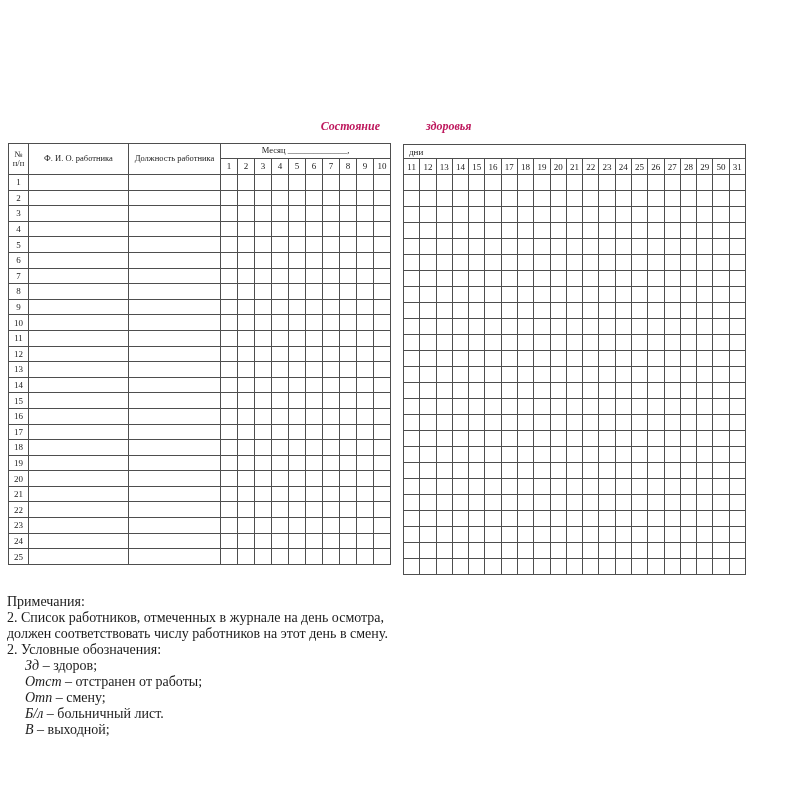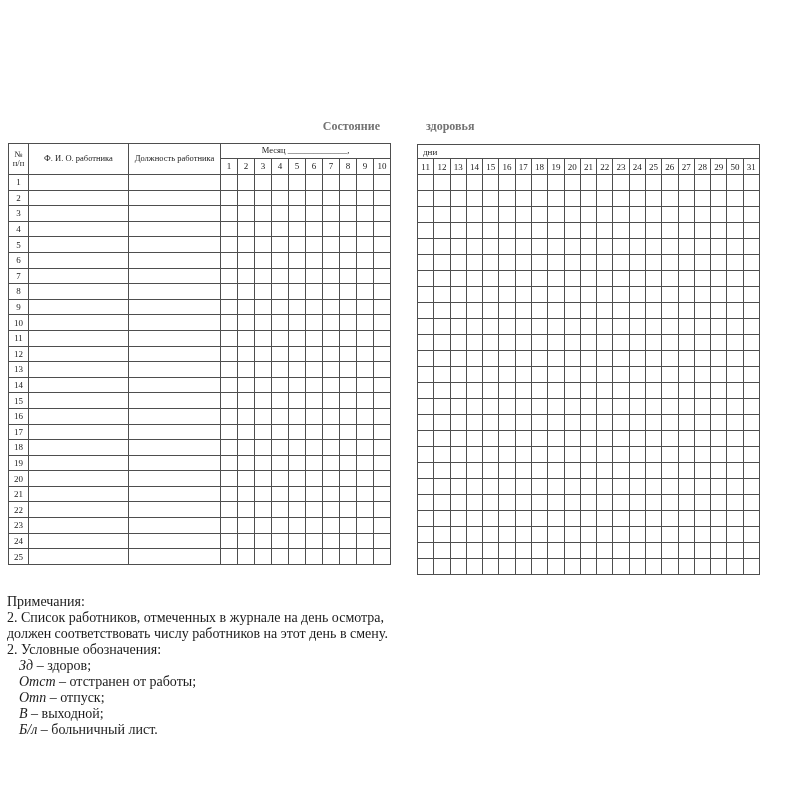--- a/index.html
+++ b/index.html
@@ -13,22 +13,23 @@
     font-family:"Liberation Serif", serif;
     color:var(--text);
     position:relative;
     overflow:hidden;
   }
   .title-word{
     position:absolute;
     top:119px;
     font-weight:bold;
     font-size:12px;
-    color:#737373;
+    color:#be185d;
     white-space:nowrap;
+    font-style:italic;
   }
   #title-w1{left:180px;width:200px;text-align:right;}
   #title-w2{left:426px;}
 
   table.tbl{
     border-collapse:collapse;
     table-layout:fixed;
     position:absolute;
     background:#fff;
   }
@@ -45,41 +46,41 @@
   #left-table{left:8px;top:143px;width:382px;font-size:8.5px;}
   #left-table thead tr.hdr-top{height:15px;}
   #left-table thead tr.hdr-days{height:16px;}
   #left-table thead th{font-size:8.5px;line-height:1.15;}
   #left-table thead tr.hdr-days th{font-size:9px;}
   #left-table tbody tr{height:15.6px;}
   #left-table td.rownum{font-size:9px;}
   .no-stack div{line-height:1.1;}
 
   
-  #right-table{left:417px;top:144px;width:343px;font-size:9px;}
+  #right-table{left:403px;top:144px;width:343px;font-size:9px;}
   #right-table thead tr.hdr-dni{height:14px;}
   #right-table thead tr.hdr-days{height:16px;}
   #right-table th.dni-cell{
     text-align:left;
     padding-left:5px;
     font-size:9px;
   }
   #right-table tbody tr{height:16px;}
 
   
   #notes{
     position:absolute;
     left:7px;
     top:594px;
     width:392px;
     font-size:14px;
     line-height:1.14;
     color:var(--text);
   }
-  #notes .legend{margin-left:12px;}
+  #notes .legend{margin-left:18px;}
   #notes .legend-abbr{font-style:italic;}
   #notes div{margin:0;padding:0;}
 </style>
 </head>
 <body>
 
 <span id="title-w1" class="title-word">Состояние</span>
 <span id="title-w2" class="title-word">здоровья</span>
 
 <table id="left-table" class="tbl">
@@ -1099,17 +1100,17 @@
     </tbody>
 </table>
 
 <div id="notes">
   <div>Примечания:</div>
   <div>2. Список работников, отмеченных в журнале на день осмотра, должен соответствовать числу работников на этот день в смену.</div>
   <div>2. Условные обозначения:</div>
   <div class="legend" id="legend-list">
       <div><i class="legend-abbr">Зд</i> <span>– здоров;</span></div>
       <div><i class="legend-abbr">Отст</i> <span>– отстранен от работы;</span></div>
-      <div><i class="legend-abbr">Отп</i> <span>– отпуск;</span></div>
+      <div><i class="legend-abbr">Отп</i> <span>– смену;</span></div>
+      <div><i class="legend-abbr">Б/л</i> <span>– больничный лист.</span></div>
       <div><i class="legend-abbr">В</i> <span>– выходной;</span></div>
-      <div><i class="legend-abbr">Б/л</i> <span>– больничный лист.</span></div>
     </div>
 </div>
 
 </body></html>

